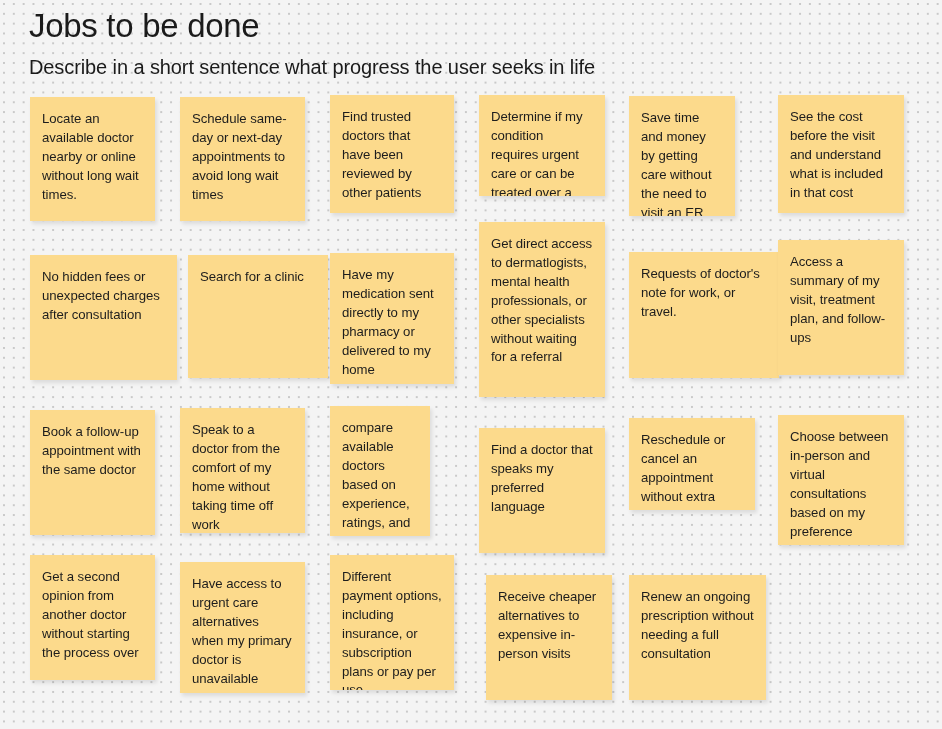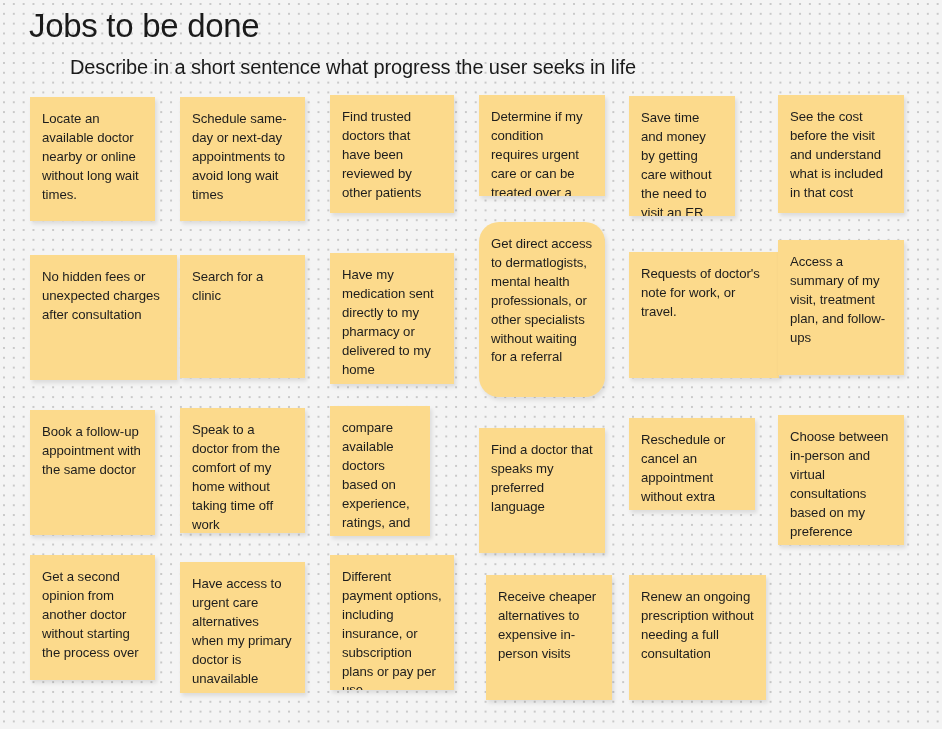--- a/index.html
+++ b/index.html
@@ -37,21 +37,20 @@
   .page-subtitle {
     position: absolute;
     left: 29px;
     top: 54px;
     font-size: 20px;
     line-height: 26px;
     font-weight: 400;
     letter-spacing: -0.1px;
     color: #1b1b1b;
     white-space: nowrap;
-    margin-left: 41px;
   }
   .note {
     position: absolute;
     box-sizing: border-box;
     background: #fcda8c;
     box-shadow: 2px 3px 4px rgba(0,0,0,0.10);
     padding: 13px 12px 10px 12px;
     overflow: hidden;
   }
   .note-text {
@@ -88,27 +87,27 @@
       </div>
       <div class="note" style="left: 629px; top: 96px; width: 106px; height: 120px; background: rgb(252, 218, 140);">
         <span class="note-text">Save time and money by getting care without the need to visit an ER</span>
       </div>
       <div class="note" style="left: 778px; top: 95px; width: 126px; height: 118px; background: rgb(252, 218, 140);">
         <span class="note-text">See the cost before the visit and understand what is included in that cost</span>
       </div>
       <div class="note" style="left: 30px; top: 255px; width: 147px; height: 125px; background: rgb(252, 218, 140);">
         <span class="note-text">No hidden fees or unexpected charges after consultation</span>
       </div>
-      <div class="note" style="left: 180px; top: 255px; width: 125px; height: 123px; background: rgb(252, 218, 140);">
+      <div class="note" style="left: 188px; top: 255px; width: 140px; height: 123px; background: rgb(252, 218, 140);">
         <span class="note-text">Search for a clinic</span>
       </div>
       <div class="note" style="left: 330px; top: 253px; width: 124px; height: 131px; background: rgb(252, 218, 140);">
         <span class="note-text">Have my medication sent directly to my pharmacy or delivered to my home</span>
       </div>
-      <div class="note" style="left: 479px; top: 222px; width: 126px; height: 175px; background: rgb(252, 218, 140); border-radius: 20px;">
+      <div class="note" style="left: 479px; top: 222px; width: 126px; height: 175px; background: rgb(252, 218, 140);">
         <span class="note-text">Get direct access to dermatlogists, mental health professionals, or other specialists without waiting for a referral</span>
       </div>
       <div class="note" style="left: 629px; top: 252px; width: 150px; height: 126px; background: rgb(252, 218, 140);">
         <span class="note-text">Requests of doctor's note for work, or travel.</span>
       </div>
       <div class="note" style="left: 778px; top: 240px; width: 126px; height: 135px; background: rgb(252, 218, 140);">
         <span class="note-text">Access a summary of my visit, treatment plan, and follow-ups</span>
       </div>
       <div class="note" style="left: 30px; top: 410px; width: 125px; height: 125px; background: rgb(252, 218, 140);">
         <span class="note-text">Book a follow-up appointment with the same doctor</span>

